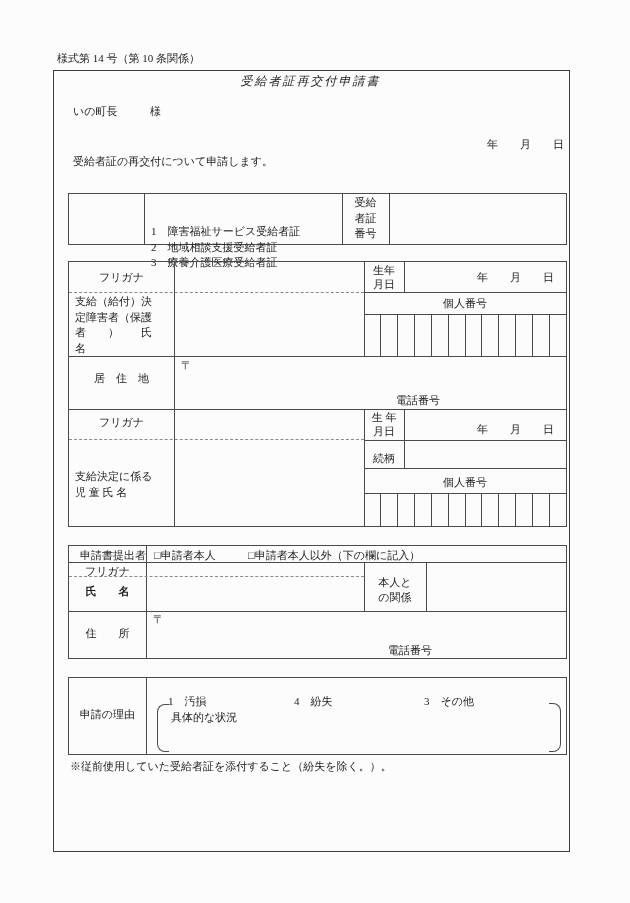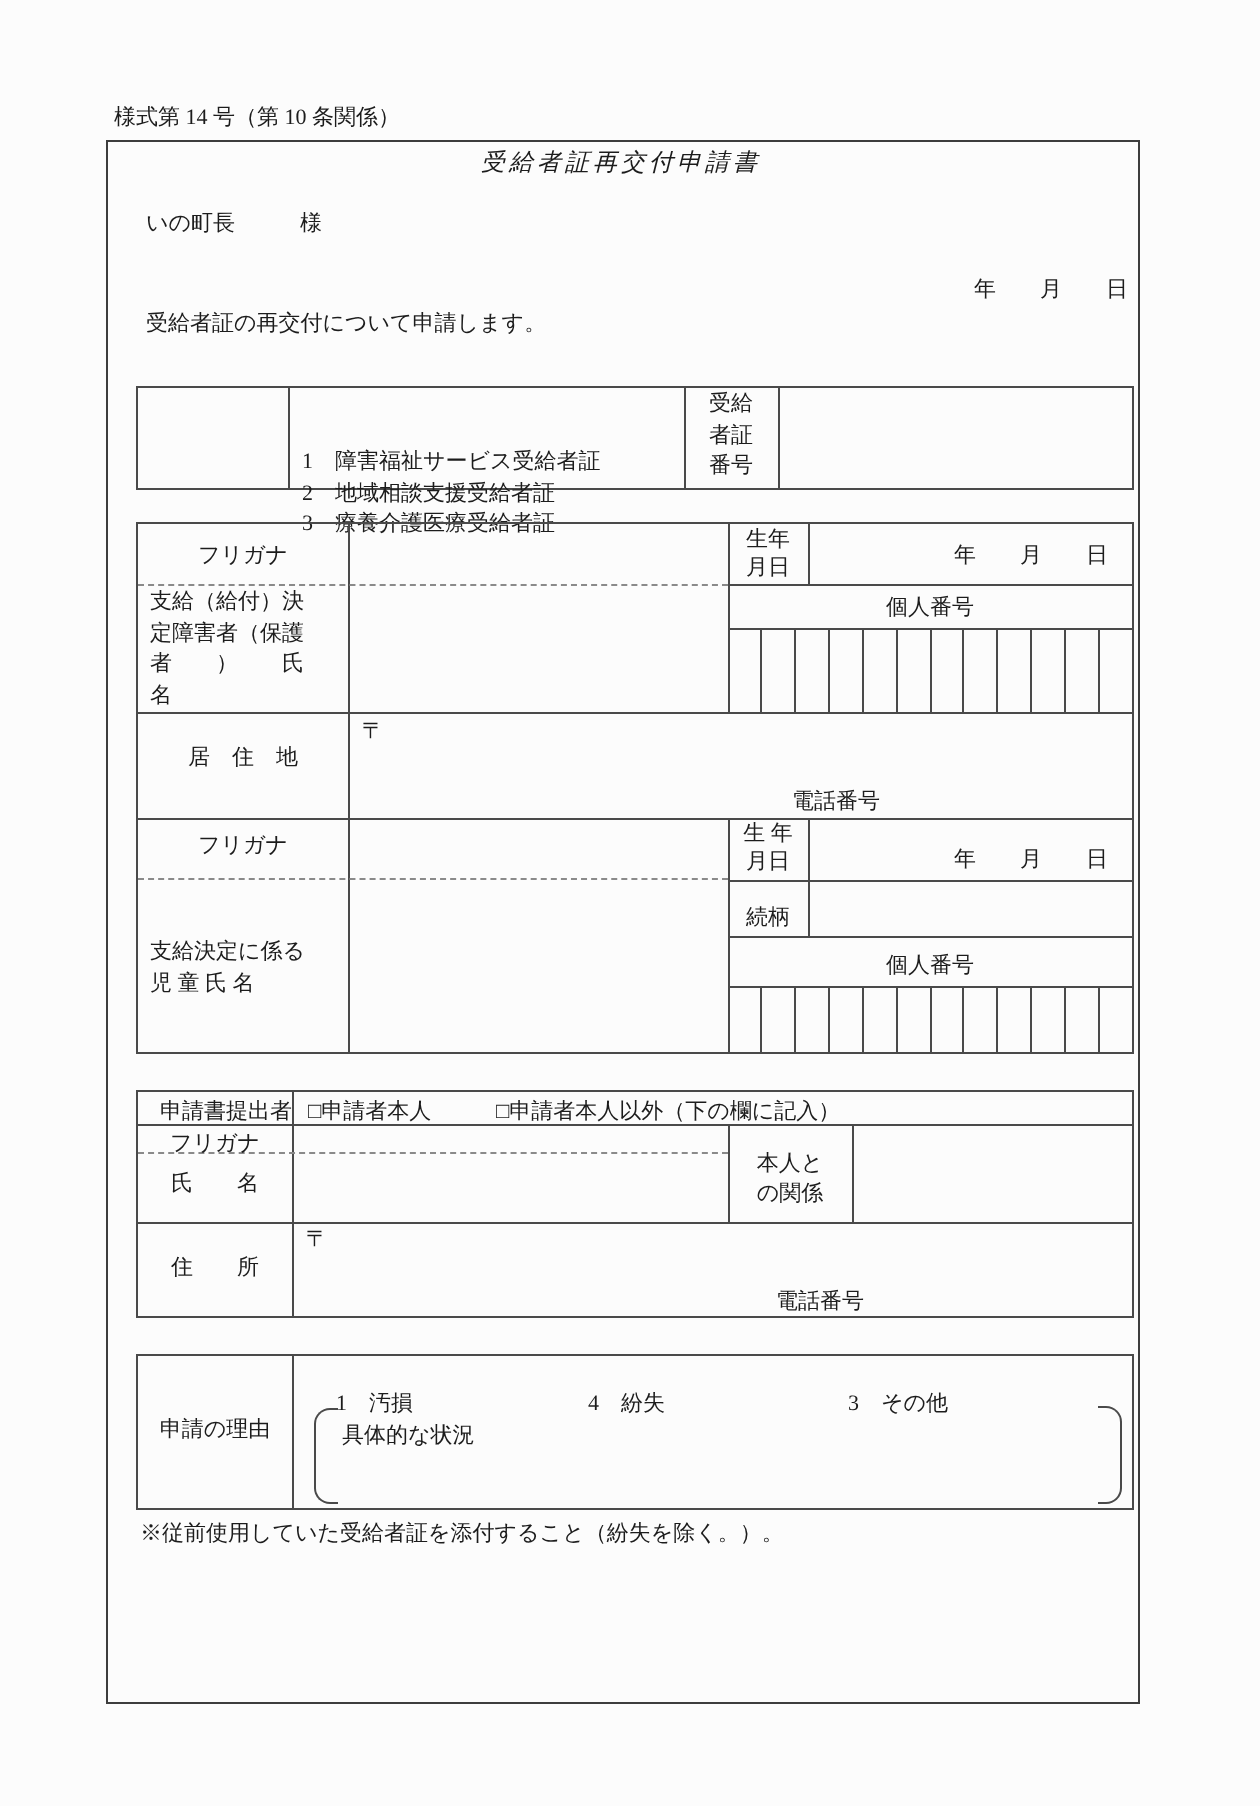--- a/index.html
+++ b/index.html
@@ -137,21 +137,21 @@
   <div class="hline" style="left:0;top:65px;width:497px;"></div>
   <div class="vline" style="left:77px;top:0;height:112px;"></div>
   <div class="vline" style="left:295px;top:16px;height:49px;"></div>
   <div class="vline" style="left:357px;top:16px;height:49px;"></div>
   <div class="dline" style="left:0;top:30px;width:295px;"></div>
   <div class="cell ctr" style="left:0;top:2px;width:77px;text-align:right;">申請書提出者</div>
   <div class="cell" style="left:85px;top:2px;">□申請者本人</div>
   <div class="cell" style="left:179px;top:2px;">□申請者本人以外（下の欄に記入）</div>
   <div class="cell ctr" style="left:0;top:18px;width:77px;">フリガナ</div>
   <div class="cell" style="left:77px;top:16px;width:218px;height:14px;"></div>
-  <div class="cell ctr" style="left:0;top:38px;width:77px;">氏　　名</div>
+  <div class="cell ctr" style="left:0;top:38px;width:77px;font-weight:bold;">氏　　名</div>
   <div class="cell" style="left:77px;top:30px;width:218px;height:35px;"></div>
   <div class="cell ctr prelines" style="left:295px;top:29px;width:62px;line-height:15px;">本人と
 の関係</div>
   <div class="cell" style="left:357px;top:16px;width:140px;height:49px;"></div>
   <div class="cell ctr" style="left:0;top:80px;width:77px;">住　　所</div>
   <div class="cell" style="left:84px;top:66px;">〒</div>
   <div class="cell" style="left:77px;top:65px;width:420px;height:47px;"></div>
   <div class="cell" style="left:319px;top:97px;">電話番号</div>
 </div>
 

